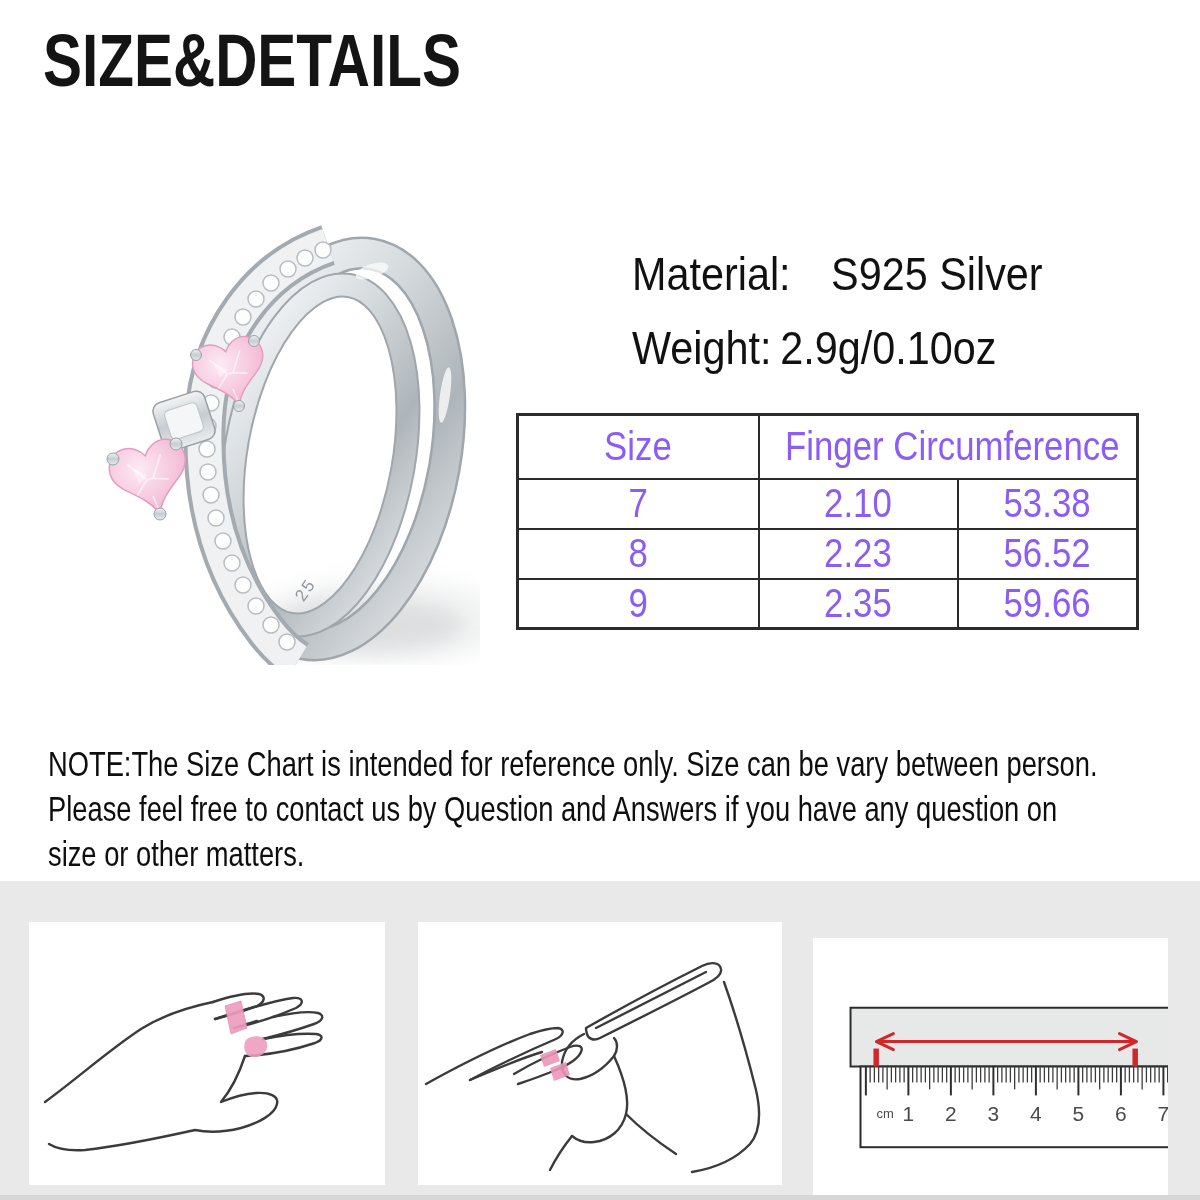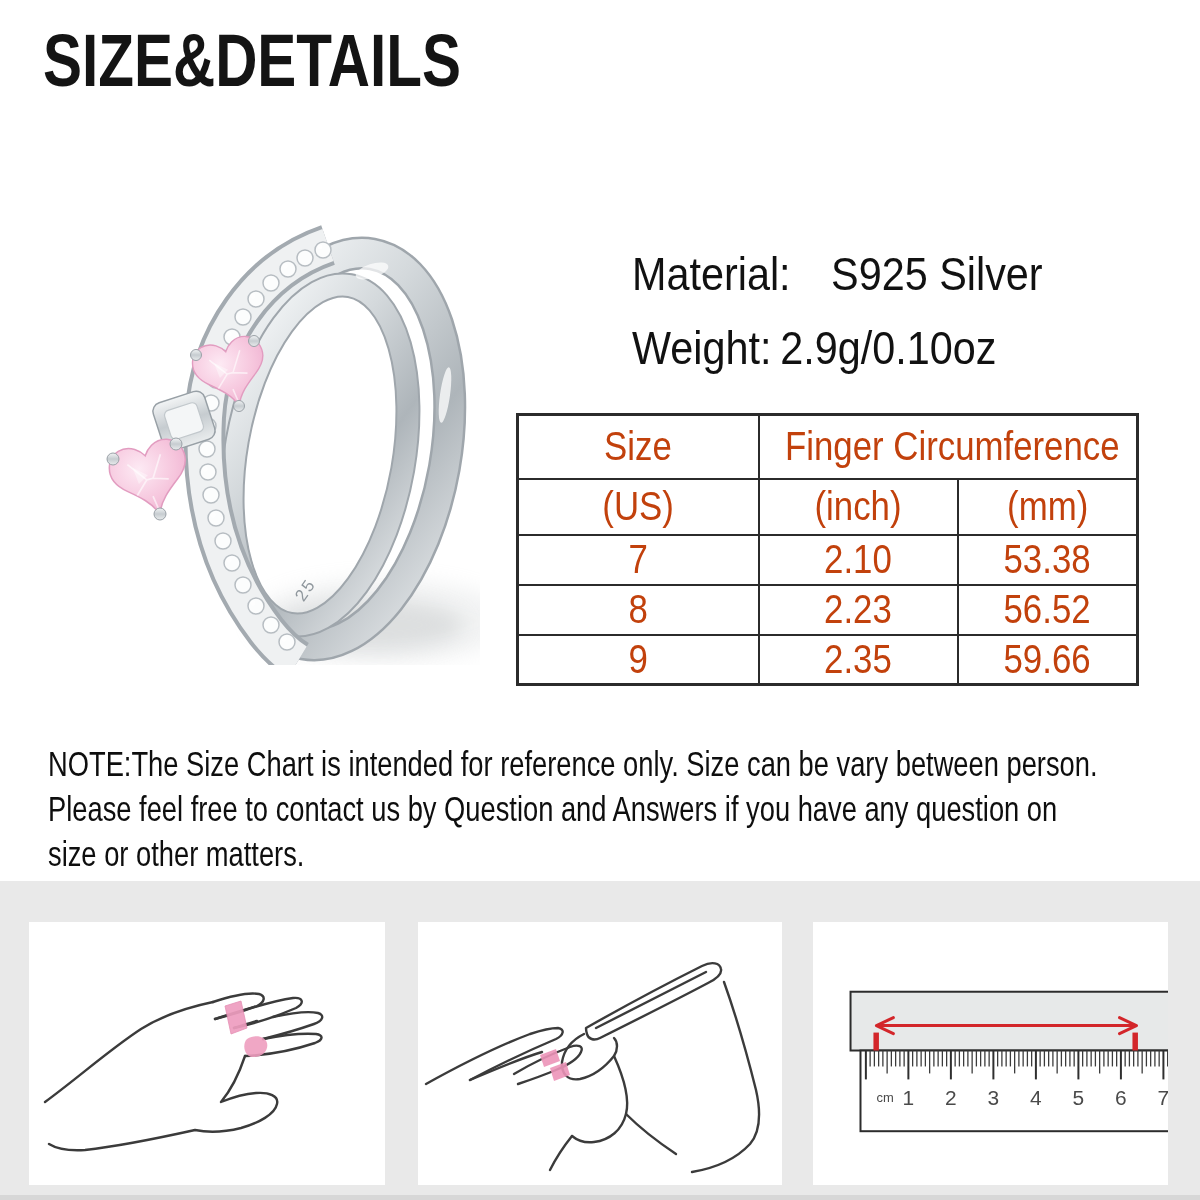--- a/index.html
+++ b/index.html
@@ -27,37 +27,37 @@
   .spec-gap { margin-right:46px; }
   .spec-gap-sm { margin-right:10px; }
 
   
   table.size-table {
     position:absolute; left:516px; top:413px; border-collapse:collapse; table-layout:fixed;
     width:620px;
   }
   table.size-table td {
     border:2px solid #2b2b2b; text-align:center; vertical-align:middle;
-    font-size:40px; color:#c2410c; padding:0; overflow:hidden;
+    font-size:40px; color:#8b5cf6; padding:0; overflow:hidden;
   }
   table.size-table { border:3px solid #2b2b2b; }
   table.size-table .c { transform:scaleX(0.87); }
   tr.h1 { height:64px; } tr.h2 { height:56px; } tr.dr { height:50px; }
 
   
   .note { position:absolute; left:48px; top:741px; font-size:35px; color:#0e0e0e; line-height:45px; }
   .note-line { white-space:nowrap; transform:scaleX(0.78); transform-origin:left center; }
 
   
   .gray-band { position:absolute; left:0; top:881px; width:1200px; height:319px; background:#e9e9e9; }
   .gray-band .edge { position:absolute; left:0; bottom:0; width:100%; height:5px; background:#d7d7d7; }
   .panel { position:absolute; top:41px; height:263px; background:#ffffff; }
   .panel-1 { left:29px;  width:356px; }
   .panel-2 { left:418px; width:364px; }
-  .panel-3 { left:813px; width:355px; }
+  .panel-3 { left:813px; width:355px;margin-top:16px; }
   .panel svg { display:block; width:100%; height:100%; }
 
   .sketch { stroke:#3b3b3b; stroke-width:2.4; fill:none; stroke-linecap:round; stroke-linejoin:round; }
   .ruler-num { font-size:21px; fill:#4a4a4a; font-family:"Liberation Sans", sans-serif; }
   .ruler-cm  { font-size:13px; fill:#4a4a4a; font-family:"Liberation Sans", sans-serif; }
   .hallmark  { font-size:17px; fill:#8f979d; font-family:"Liberation Sans", sans-serif; letter-spacing:2px; }
 </style>
 </head>
 <body>
 
@@ -183,25 +183,20 @@
   <table class="size-table">
     <colgroup>
         <col style="width:241px">
         <col style="width:199px">
         <col style="width:180px">
       </colgroup>
     <tbody>
         <tr class="h1">
       <td><span class="cond c">Size</span></td>
       <td colspan="2"><span class="cond c">Finger Circumference</span></td>
-    </tr>
-    <tr class="h2">
-      <td><span class="cond c">(US)</span></td>
-      <td><span class="cond c">(inch)</span></td>
-      <td><span class="cond c">(mm)</span></td>
     </tr>
     <tr class="dr">
       <td><span class="cond c">7</span></td>
       <td><span class="cond c">2.10</span></td>
       <td><span class="cond c">53.38</span></td>
     </tr>
     <tr class="dr">
       <td><span class="cond c">8</span></td>
       <td><span class="cond c">2.23</span></td>
       <td><span class="cond c">56.52</span></td>

